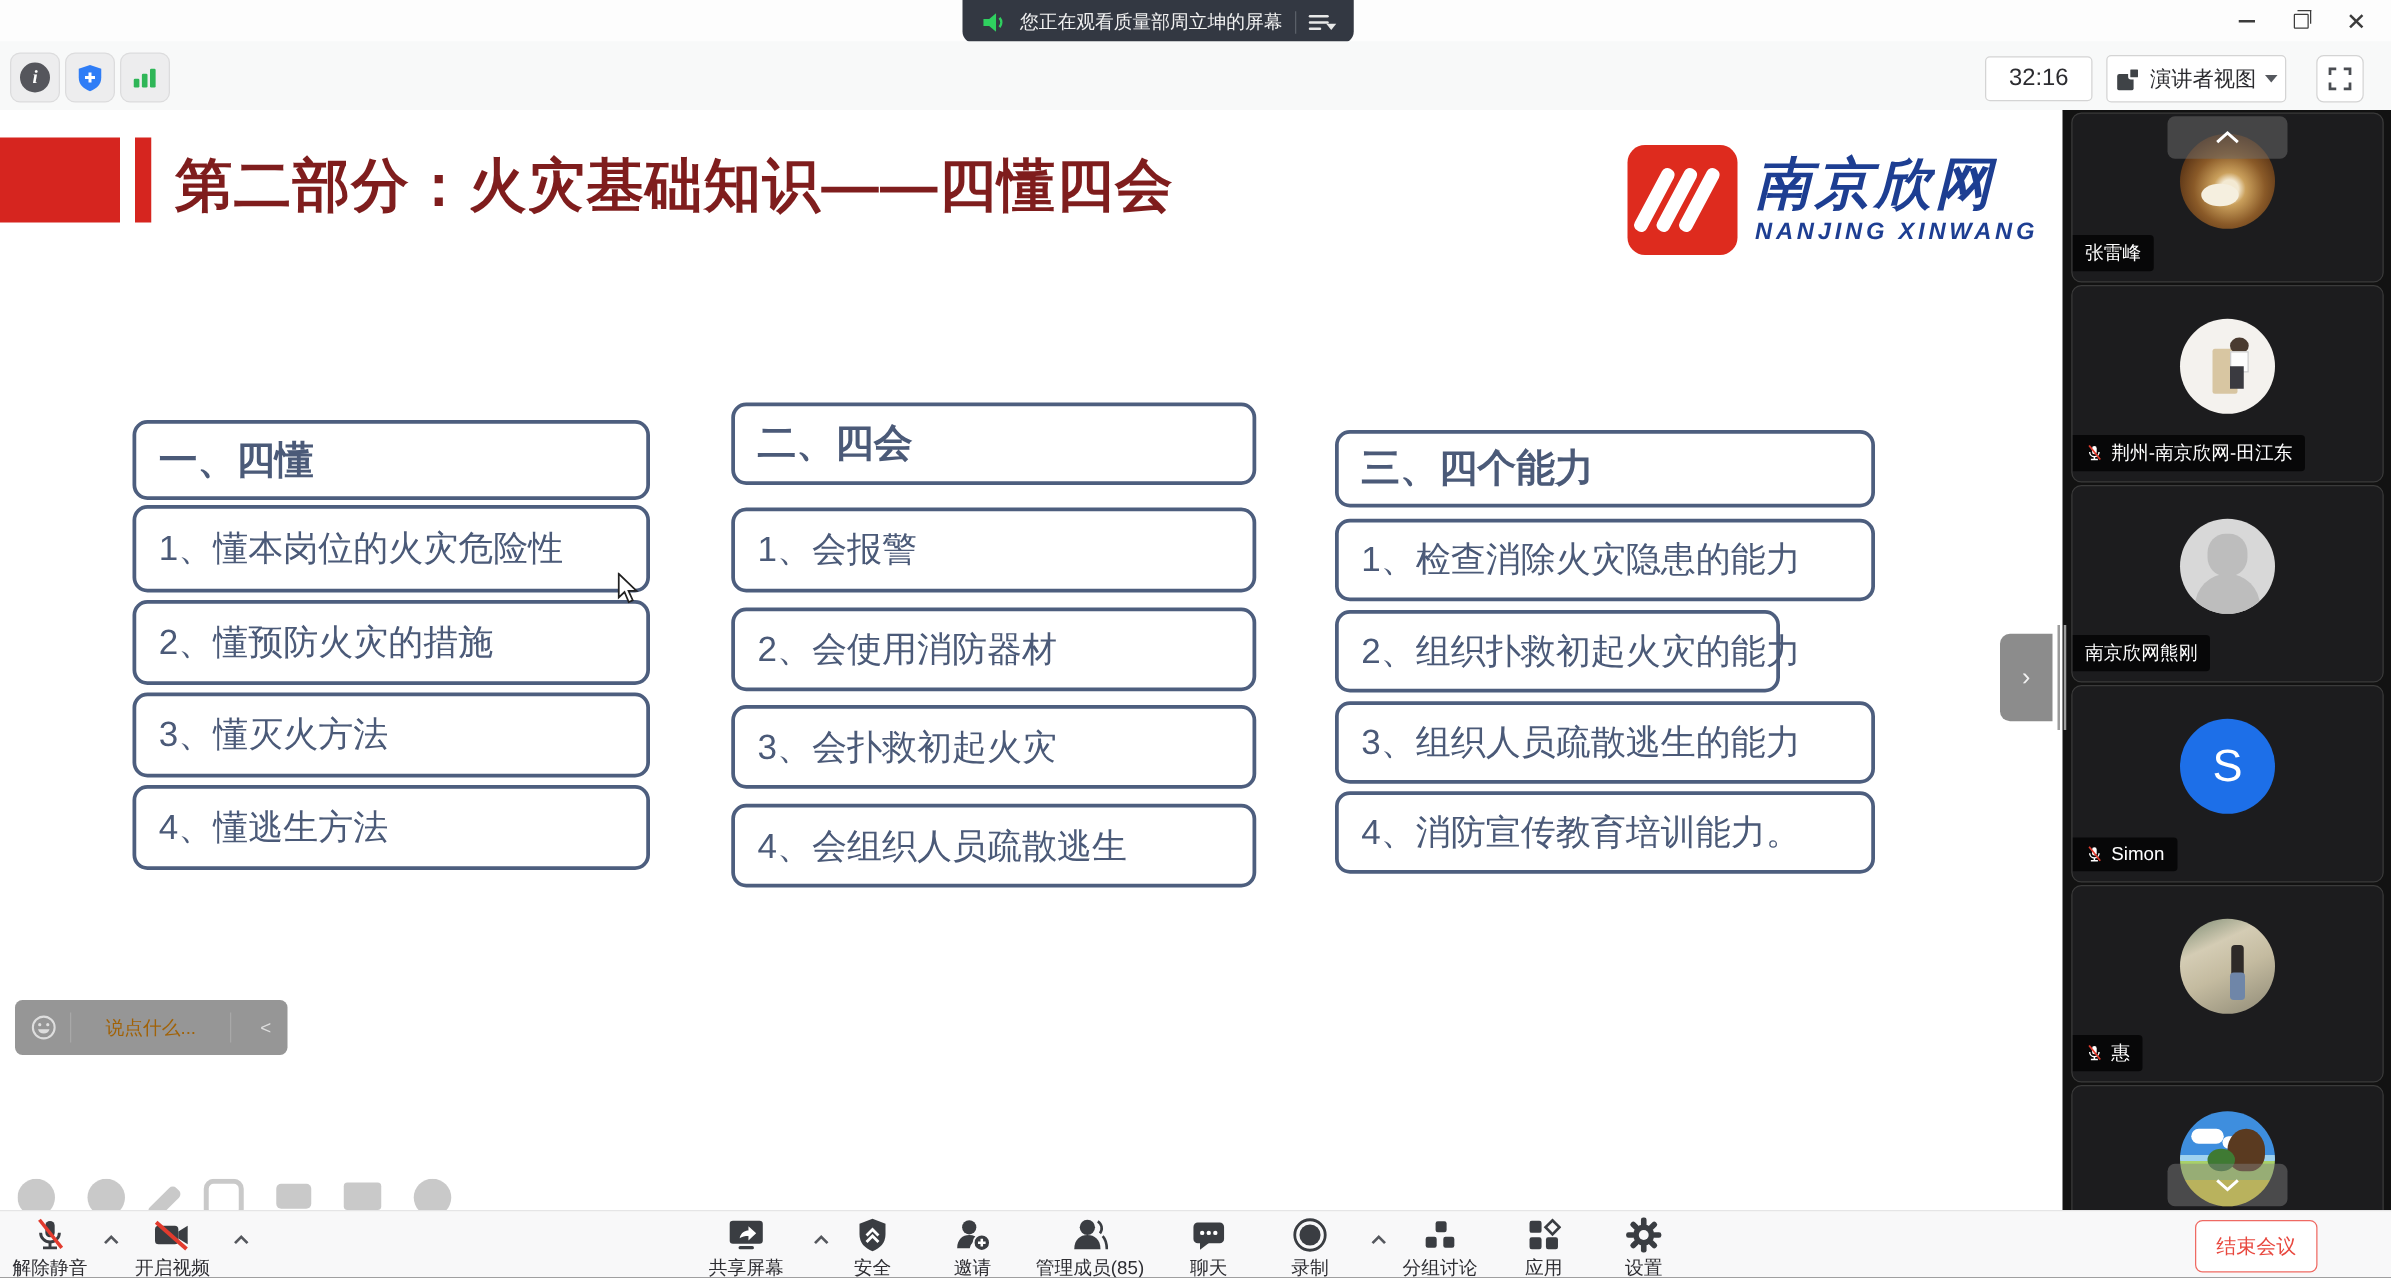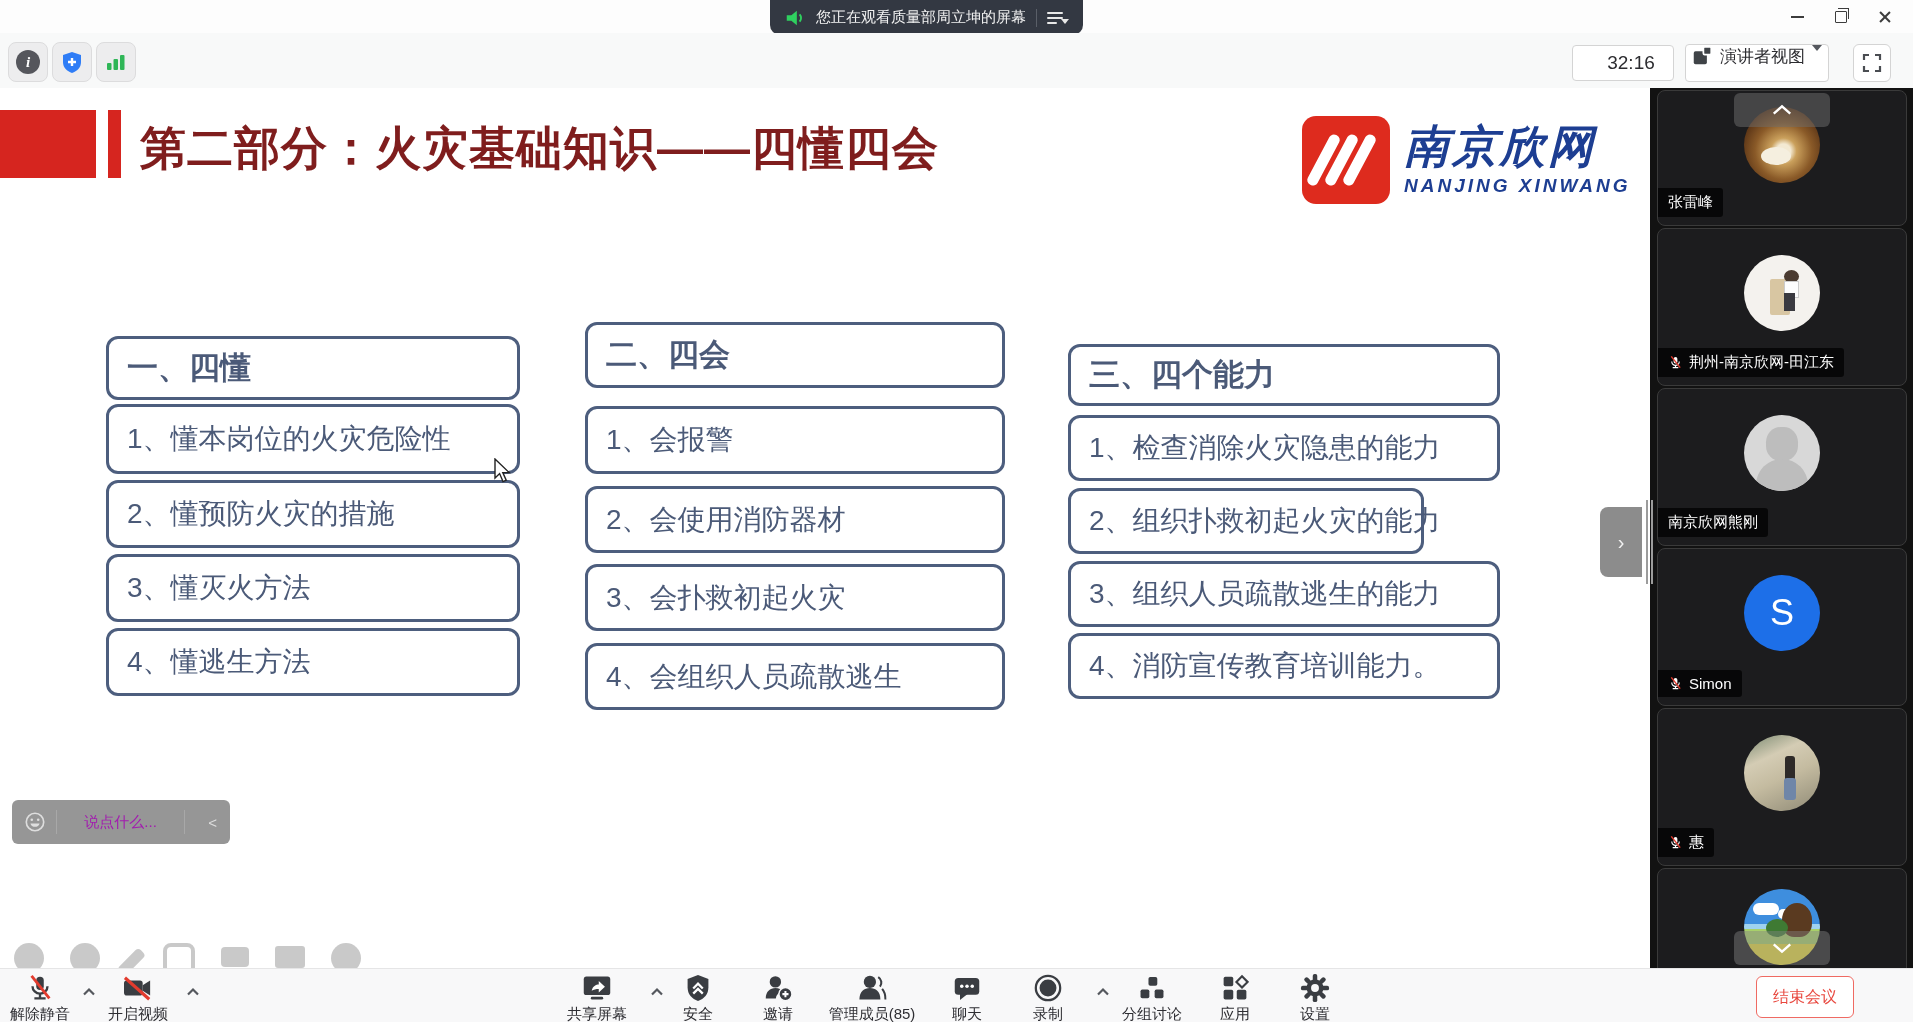--- a/index.html
+++ b/index.html
@@ -23,23 +23,23 @@
   .ic-close{position:relative;width:14px;height:14px;}
   .ic-close:before,.ic-close:after{content:"";position:absolute;left:6px;top:0;width:2px;height:14px;background:#3c3c3c;}
   .ic-close:before{transform:rotate(45deg)}.ic-close:after{transform:rotate(-45deg)}
   
   .topbar{position:absolute;left:0;top:33px;width:1913px;height:55px;background:#f8f9f9;border-bottom:1px solid #e2e2e2;}
   .tb-btn{position:absolute;top:9px;width:38px;height:38px;background:#ededee;border:1px solid #dcdcdd;border-radius:8px;
        display:flex;align-items:center;justify-content:center;cursor:pointer;}
   .info-circle{width:24px;height:24px;border-radius:50%;background:#55565c;color:#fff;font-size:15px;font-weight:bold;
        display:flex;align-items:center;justify-content:center;font-family:"Liberation Serif","DejaVu Serif",serif;font-style:italic;}
   .timer-box{position:absolute;right:239px;top:12px;width:84px;height:34px;background:#fff;border:1px solid #d4d4d4;border-radius:4px;
-       display:flex;align-items:center;justify-content:center;font-size:19px;color:#2c2c30;padding-left:16px;}
+       display:flex;align-items:center;justify-content:center;font-size:19px;color:#2c2c30;}
   .view-box{position:absolute;right:84px;top:11px;width:142px;height:36px;background:#fff;border:1px solid #d4d4d4;border-radius:4px;
-       display:flex;align-items:flex-start;justify-content:center;gap:7px;font-size:17px;color:#2c2c30;cursor:pointer;}
+       display:flex;align-items:center;justify-content:center;gap:7px;font-size:17px;color:#2c2c30;cursor:pointer;}
   .caret-down{width:0;height:0;border-left:5px solid transparent;border-right:5px solid transparent;border-top:6px solid #55585e;}
   .fs-btn{position:absolute;right:22px;top:11px;width:36px;height:36px;background:#fff;border:1px solid #d4d4d4;border-radius:6px;
        display:flex;align-items:center;justify-content:center;cursor:pointer;}
   
   .stage{position:absolute;left:0;top:88px;width:1650px;height:880px;background:#fff;overflow:hidden;}
   .red-block{position:absolute;left:0;top:22px;width:96px;height:68px;background:#d6251f;}
   .red-bar{position:absolute;left:108px;top:22px;width:13px;height:68px;background:#d6251f;}
   .slide-title{position:absolute;left:140px;top:27px;height:68px;display:flex;align-items:center;
        font-size:46px;font-weight:700;color:#7f1d1d;letter-spacing:1px;white-space:nowrap;}
   .logo{position:absolute;left:1302px;top:28px;display:flex;gap:14px;align-items:center;}
@@ -59,21 +59,21 @@
   .g{background:#9e9e9e;flex:none;}
   .g-circle{width:30px;height:30px;border-radius:50%;}
   .g-pen{width:11px;height:30px;border-radius:4px;transform:rotate(45deg);margin-top:4px;}
   .g-scan{width:24px;height:24px;background:transparent;border:4px solid #9e9e9e;border-radius:8px;}
   .g-cam{width:28px;height:20px;border-radius:4px;margin-top:4px;}
   .g-mon{width:30px;height:22px;border-radius:3px;margin-top:3px;}
   
   .chat-pill{position:absolute;left:12px;top:712px;width:218px;height:44px;background:rgba(124,124,124,.8);border-radius:6px;
        display:flex;align-items:center;color:#e3e3e3;}
   .chat-pill .sep{width:1px;height:24px;background:#a8a8a8;margin:0 10px;}
-  .chat-placeholder{font-size:15px;flex:1;text-align:center;color:#a21caf;}
+  .chat-placeholder{font-size:15px;flex:1;text-align:center;color:#a16207;}
   .chat-collapse{font-size:15px;padding:0 13px;color:#dedede;cursor:pointer;}
   
   .sidebar{position:absolute;left:1650px;top:88px;width:263px;height:880px;background:#121212;overflow:hidden;}
   .tile{position:absolute;left:7px;width:248px;background:#1c1c1e;border:1px solid #3a3a3a;border-radius:8px;overflow:hidden;}
   .avatar{position:absolute;left:50%;transform:translateX(-50%);width:76px;height:76px;border-radius:50%;overflow:hidden;}
   .name-tag{position:absolute;left:0;bottom:8px;display:inline-flex;align-items:center;gap:6px;background:rgba(0,0,0,.72);
        color:#fff;font-size:15px;padding:5px 10px;border-radius:0 3px 3px 0;max-width:230px;white-space:nowrap;}
   .tile-chev{position:absolute;left:50%;transform:translateX(-50%);width:96px;height:34px;background:rgba(110,110,110,.5);
        border-radius:6px;display:flex;align-items:center;justify-content:center;cursor:pointer;}
   

